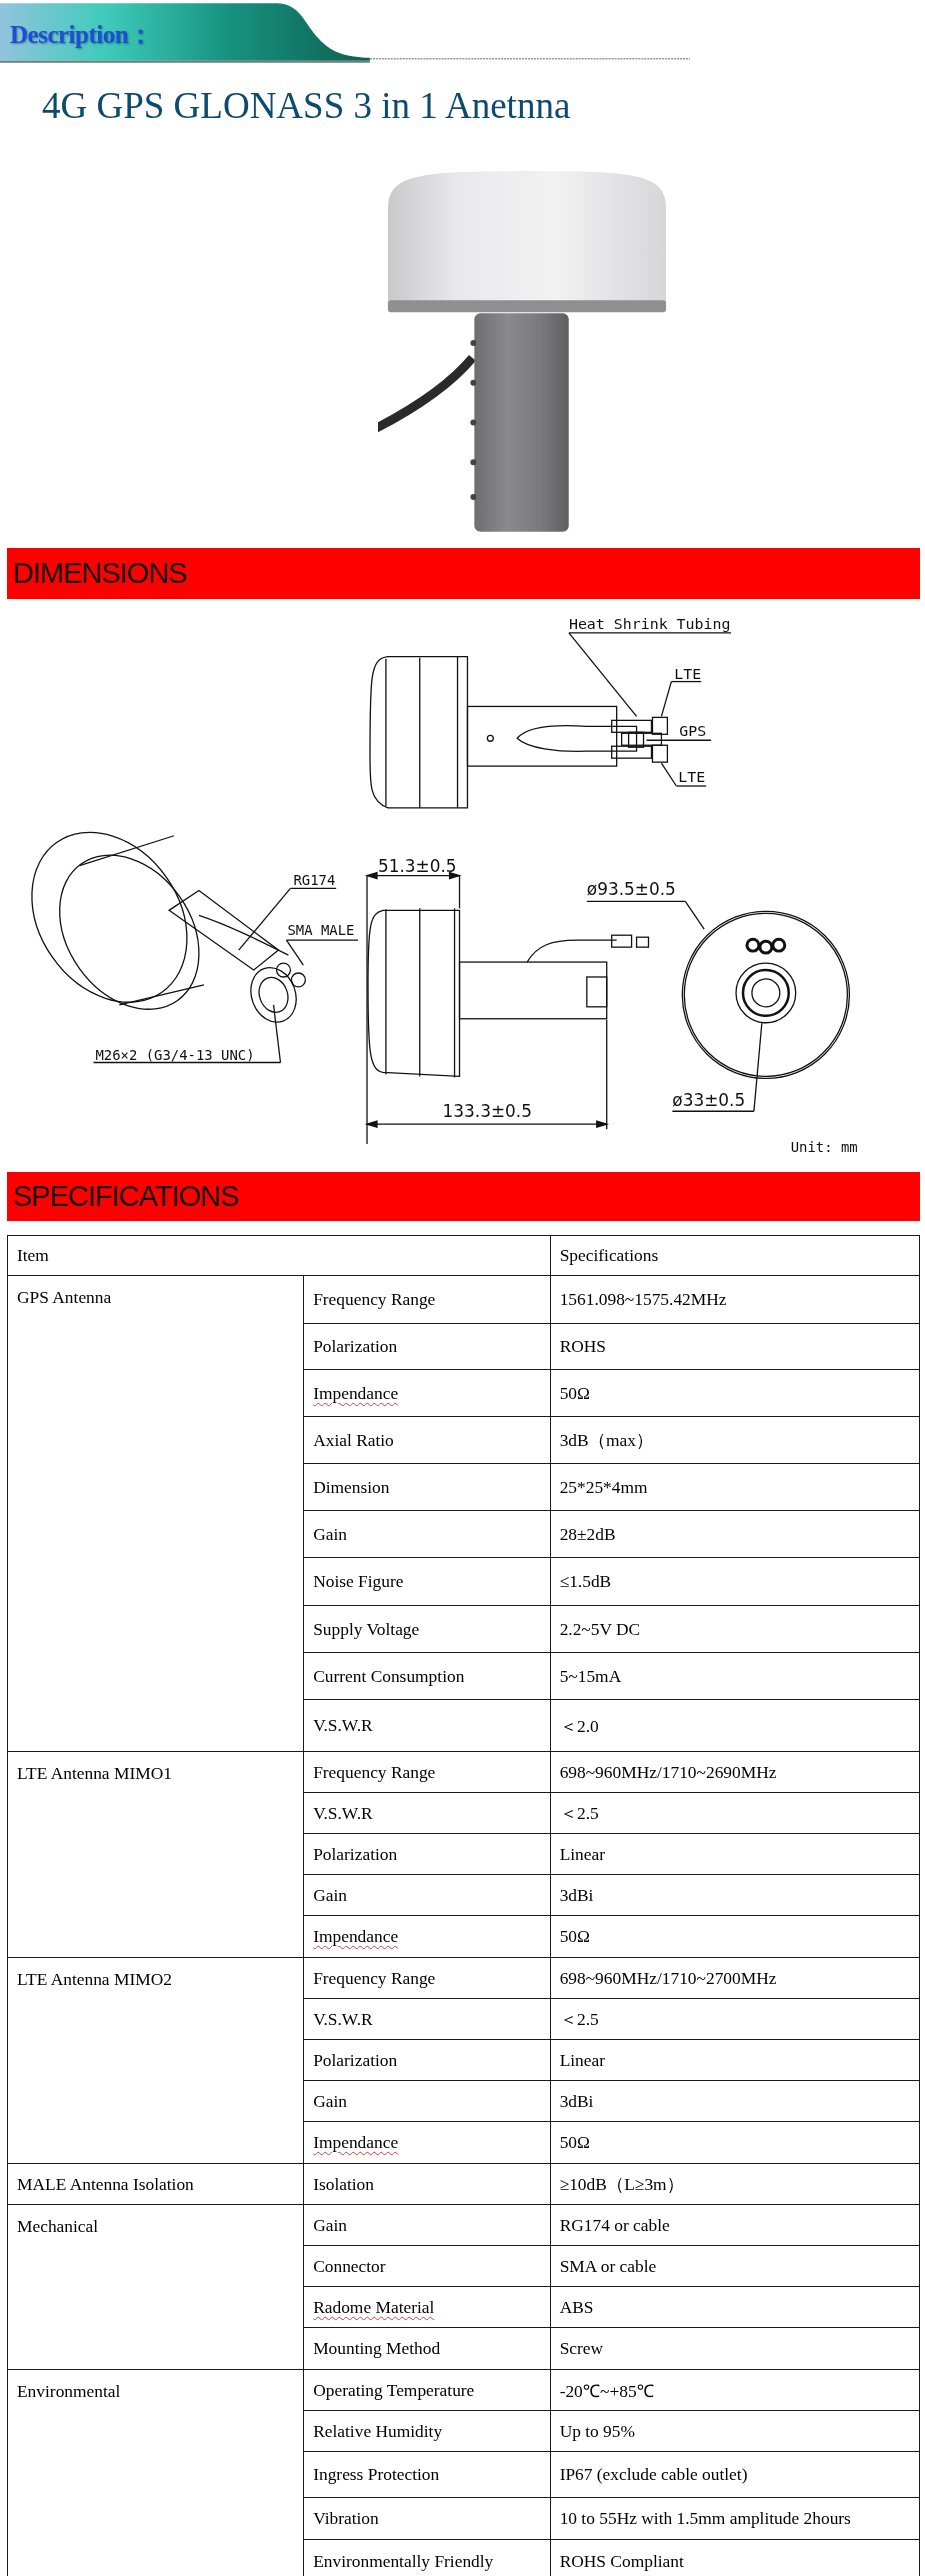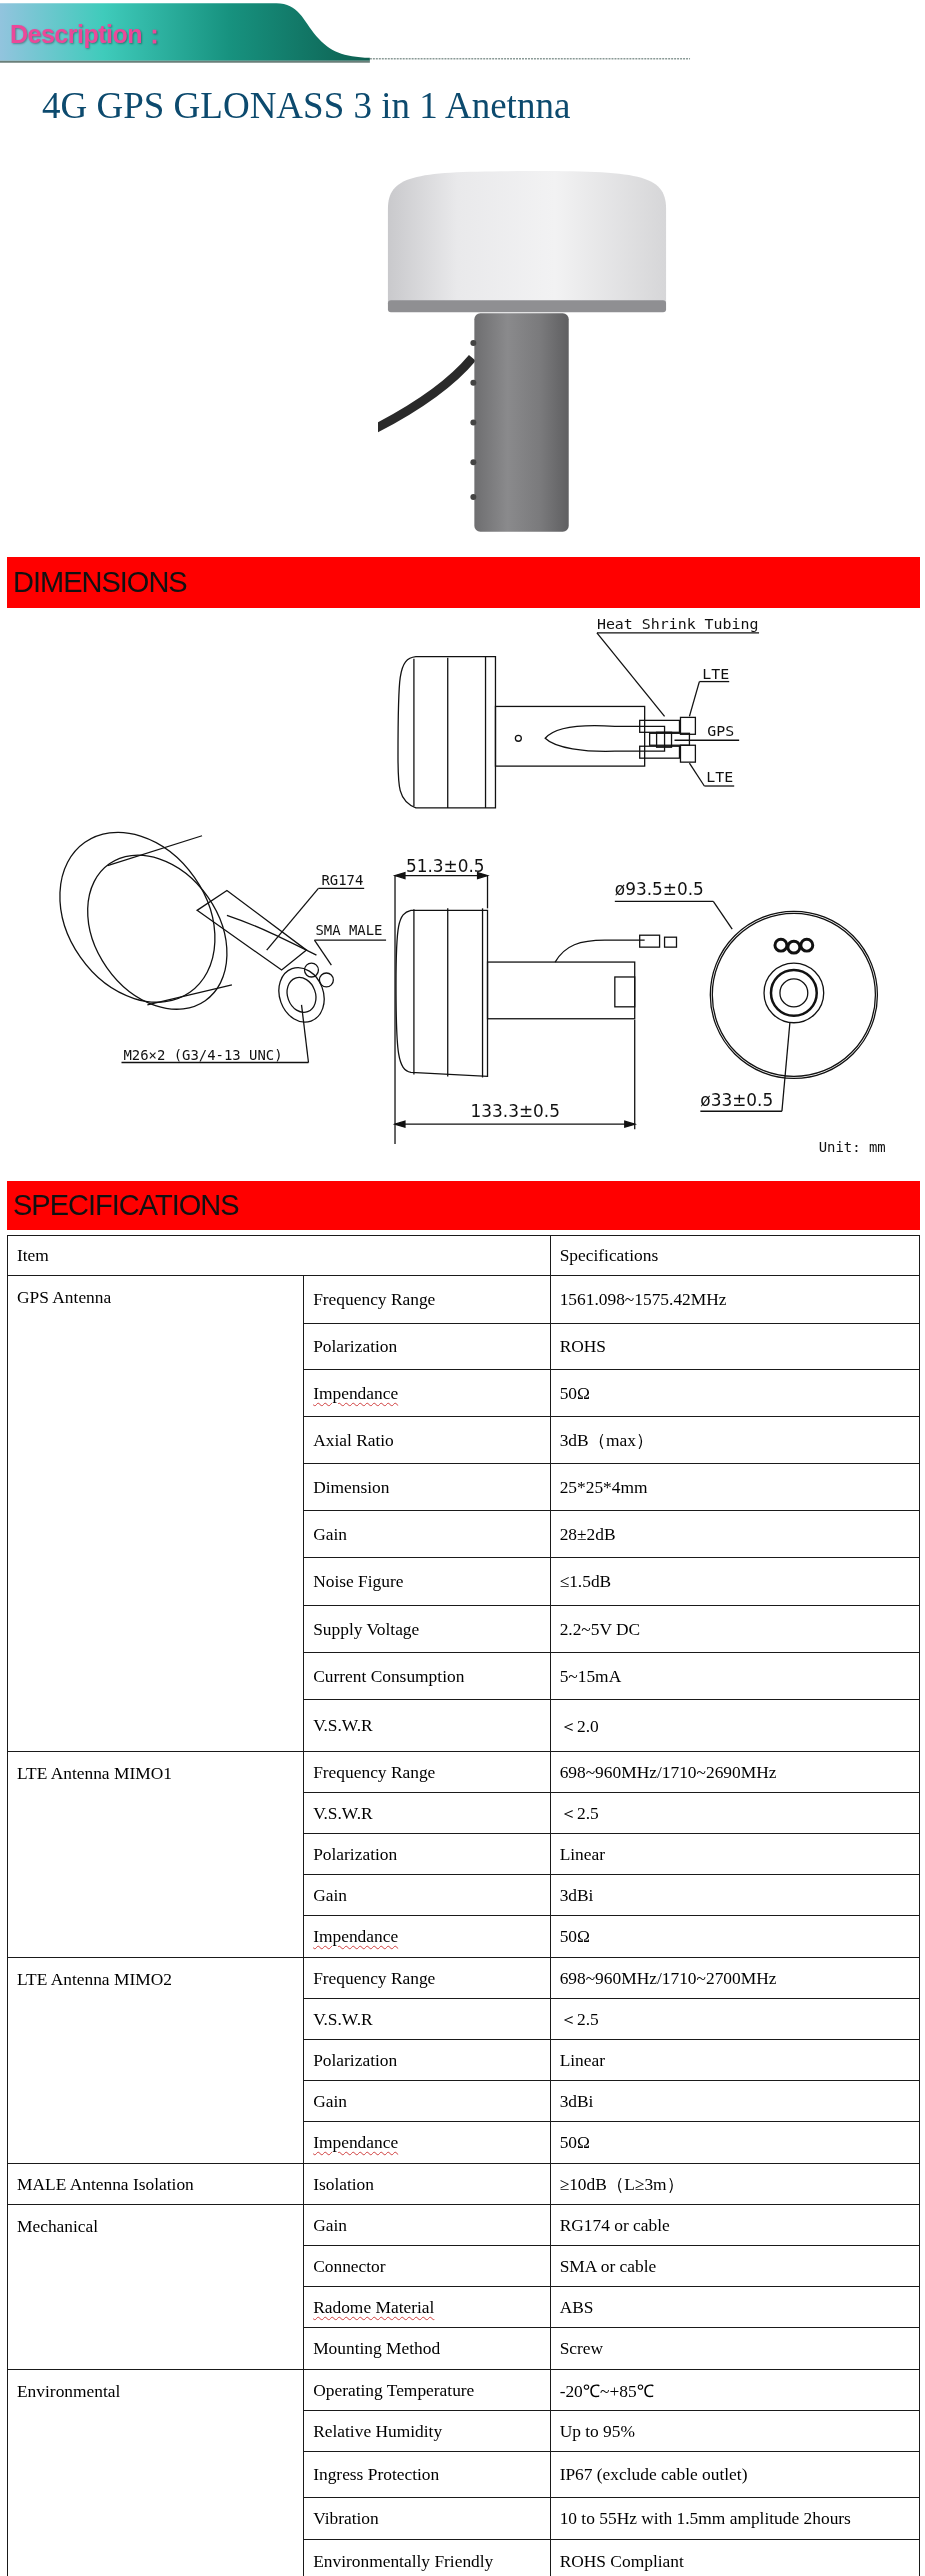--- a/index.html
+++ b/index.html
@@ -2,38 +2,38 @@
 <html><head>
 <meta charset="utf-8">
 <style>
   * { box-sizing: border-box; margin: 0; padding: 0; }
   html, body { width: 925px; height: 2576px; background: #ffffff; overflow: hidden; }
   body { position: relative; font-family: "Liberation Serif", serif; color: #000; }
 
   
   .banner { position: absolute; left: 0; top: 0; width: 696px; height: 70px; }
   .banner svg { position: absolute; left: 0; top: 0; }
-  .banner-label { position: absolute; left: 10px; top: 18px; font-family: Liberation Sans, sans-serif;
-    font-weight: bold; font-size: 25px; color: #ec4899; letter-spacing: -0.5px;
+  .banner-label { position: absolute; left: 10px; top: 18px; font-family: Liberation Serif, serif;
+    font-weight: bold; font-size: 25px; color: #1d4ed8; letter-spacing: -0.5px;
     text-shadow: 1px 1px 2px rgba(0,0,0,0.35); }
 
   .product-title { position: absolute; left: 42px; top: 84px; font-family: "Liberation Serif", serif;
     font-size: 37px; color: #0c4a6e; white-space: nowrap; }
 
   .product-photo { position: absolute; left: 378px; top: 139px; width: 298px; height: 398px; }
 
-  .section-bar { position: absolute; left: 7px; width: 913px; background: #ff0000; margin-top: 9px; }
+  .section-bar { position: absolute; left: 7px; width: 913px; background: #ff0000; }
   .section-bar span { position: absolute; left: 6px; font-family: "Liberation Sans", sans-serif;
     font-size: 29px; color: #111; letter-spacing: -1px; }
   .bar-dimensions { top: 548px; height: 51px; }
   .bar-dimensions span { top: 9px; }
   .bar-specs { top: 1172px; height: 49px; }
   .bar-specs span { top: 8px; }
 
-  .drawing { position: absolute; left: 0; top: 602px; width: 765px; height: 557px; padding-left: 28px; }
+  .drawing { position: absolute; left: 0; top: 602px; width: 765px; height: 557px; }
   .drawing text { font-family: "DejaVu Sans Mono", "Liberation Mono", monospace; fill: #111; }
   .dim-label { font-family: "DejaVu Sans", sans-serif !important; }
 
   
   .spec-table { position: absolute; left: 7px; top: 1235px; width: 913px; border-collapse: collapse;
     font-family: "Liberation Serif", serif; font-size: 17.4px; }
   .spec-table td { border: 1.5px solid #1a1a1a; padding: 0 10px 0 9px; vertical-align: middle; }
   .spec-table td.group { vertical-align: top; padding-top: 11px; }
   .spec-table .c1 { width: 297px; }
   .spec-table .c2 { width: 247px; }

